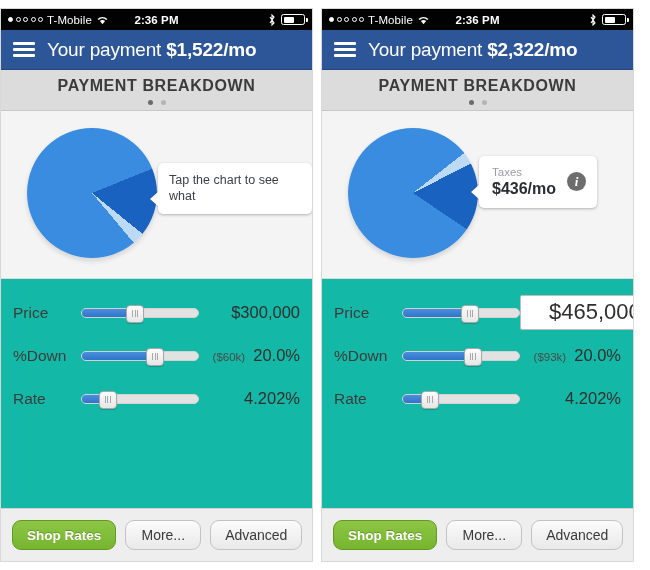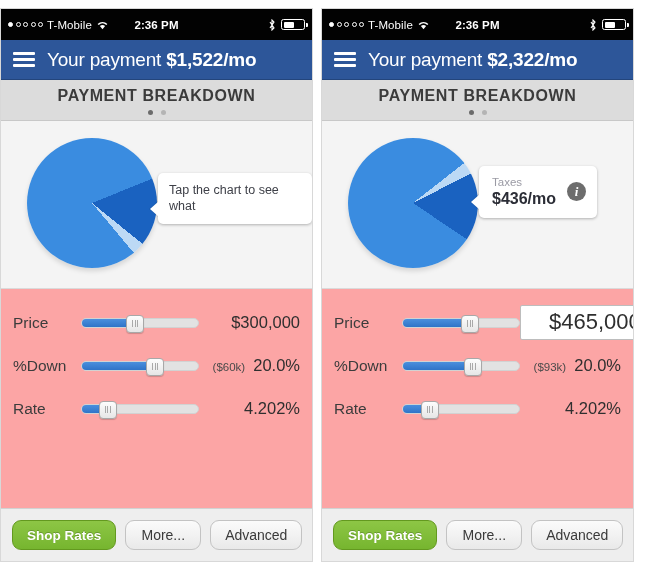--- a/index.html
+++ b/index.html
@@ -33,21 +33,21 @@
     background: #f2f2f2;
     border: 1px solid #d8d8d8;
     box-sizing: border-box;
     display: flex;
     flex-direction: column;
     overflow: hidden;
   }
 
   
   .statusbar {
-    height: 31px;
+    height: 21px;
     flex: none;
     background: #020202;
     color: #ffffff;
     display: flex;
     align-items: center;
     padding: 0 7px;
     font-size: 11px;
     letter-spacing: 0.1px;
     position: relative;
   }
@@ -169,21 +169,21 @@
     background: #6d6d6d; color: #ffffff;
     font-family: "Liberation Serif", serif;
     font-style: italic; font-weight: bold; font-size: 13px;
     display: flex; align-items: center; justify-content: center;
     cursor: pointer;
   }
 
   
   .sliders {
     flex: 1 1 auto;
-    background: #fca5a5;
+    background: #14b8a6;
     padding: 12px 10px 0 12px;
     box-sizing: border-box;
   }
   .srow {
     display: flex; align-items: center; height: 43px;
   }
   .srow .slabel {
     width: 68px; flex: none;
     font-size: 15.5px; color: #3c3c3c; font-weight: 300;
   }

